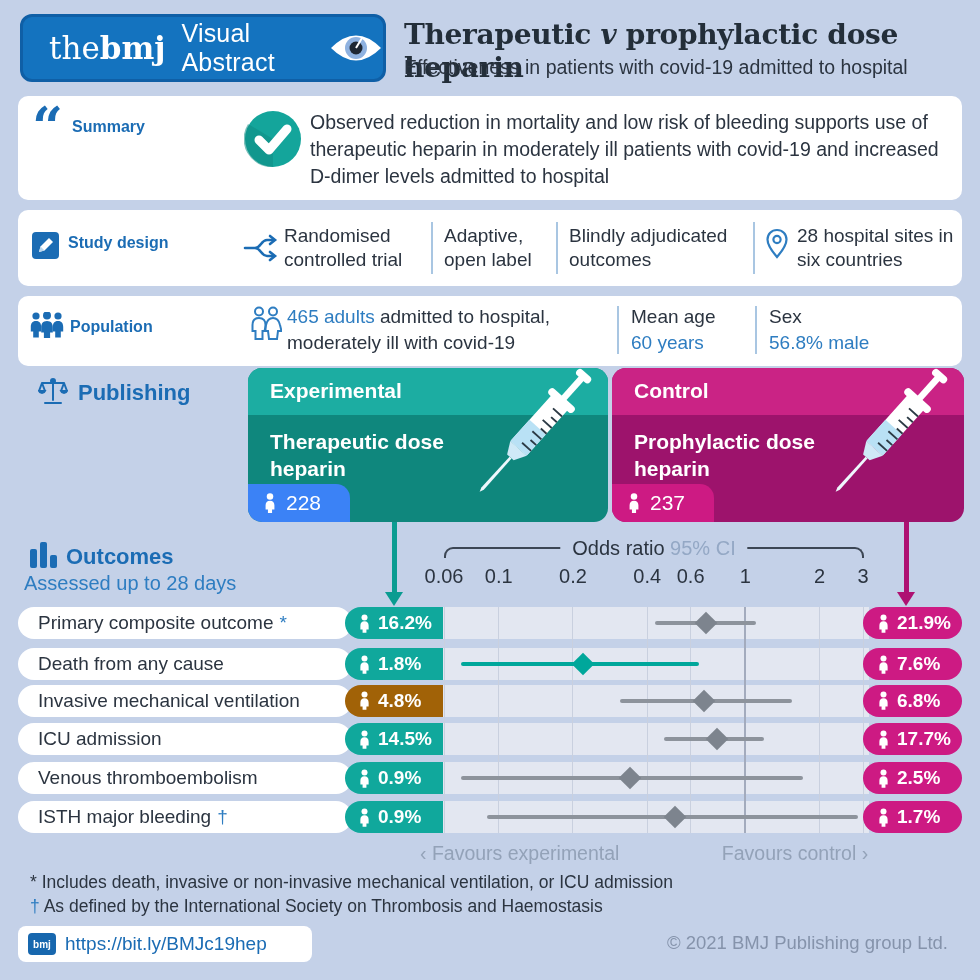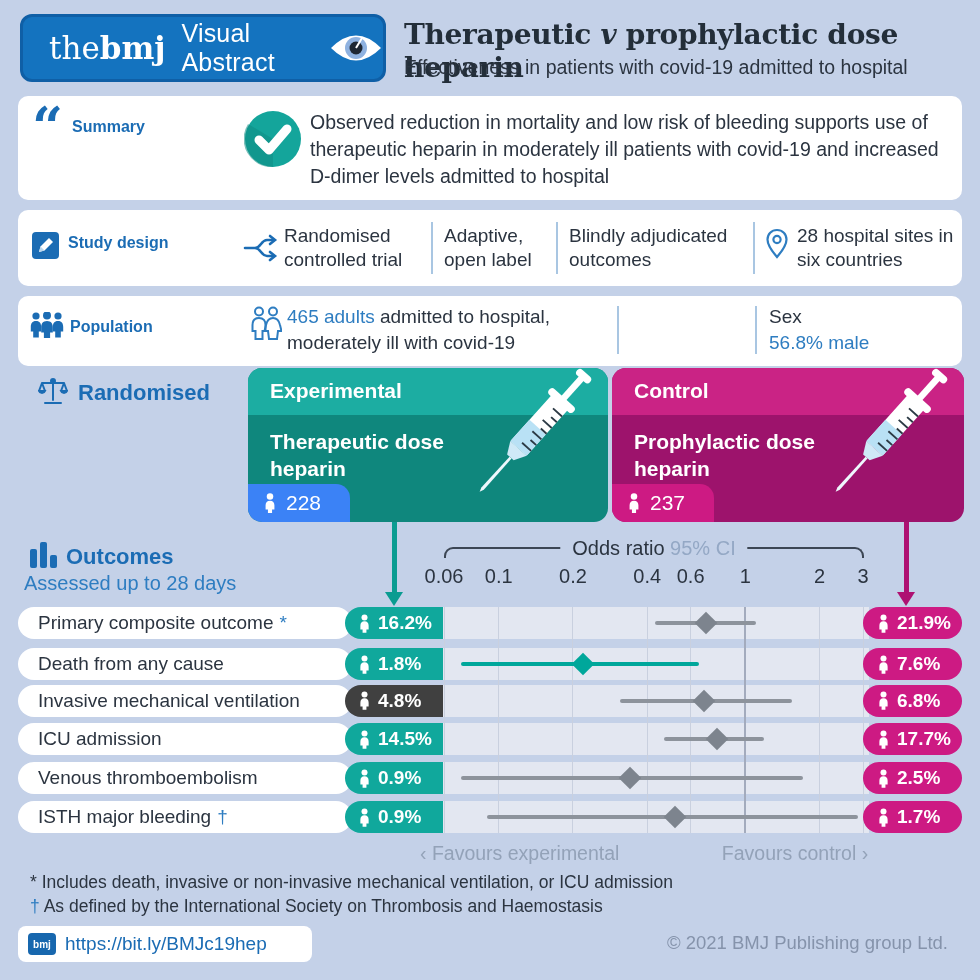--- a/index.html
+++ b/index.html
@@ -172,35 +172,39 @@
         <circle cx="9" cy="5.5" r="4"></circle>
         <circle cx="23" cy="5.5" r="4"></circle>
         <path d="M9 12 c-4.5 0 -6.5 2.8 -6.5 7 v6 h3 v8 h7 v-8 h3 v-6 c0-4.2 -2-7 -6.5-7z"></path>
         <path d="M23 12 c-4.5 0 -6 2.5 -7 7 l-1.5 6 h3.5 l1 8 h8 l1-8 h3.5 l-1.5-6 c-1-4.5 -2.5-7 -7-7z"></path>
       </svg>
   </div>
   <div class="abs cell-text" style="left:287px; top:304px; width:325px; line-height:26px;">
     <span class="blue-text">465 adults</span><span> admitted to hospital, moderately ill with covid-19</span>
   </div>
   <div class="abs vdiv" style="left:617px; top:306px; height:48px;"></div>
+  <div class="abs cell-text" style="left:631px; top:304px; line-height:26px;">
+    <div>Mean age</div>
+    <div class="blue-text">60 years</div>
+  </div>
   <div class="abs vdiv" style="left:755px; top:306px; height:48px;"></div>
   <div class="abs cell-text" style="left:769px; top:304px; line-height:26px;">
     <div>Sex</div>
     <div class="blue-text">56.8% male</div>
   </div>
 
   <div class="abs" style="left:38px; top:378px;">
     <svg width="30" height="28" viewBox="0 0 30 28" fill="none" stroke="#1b6cb4" stroke-width="2">
         <path d="M15 3 V22 M7 25 H23 M4 5 H26" stroke-linecap="round"></path>
         <circle cx="15" cy="3" r="2" fill="#1b6cb4"></circle>
         <path d="M4 5 L1 13 M4 5 L7 13 M1 13 a3.2 3.2 0 0 0 6 0 Z" fill="#1b6cb4"></path>
         <path d="M26 5 L23 13 M26 5 L29 13 M23 13 a3.2 3.2 0 0 0 6 0 Z" fill="#1b6cb4"></path>
       </svg>
   </div>
-  <div class="abs sec-label" style="left:78px; top:380px; font-size:22px;">Randomised</div>
+  <div class="abs sec-label" style="left:78px; top:380px; font-size:22px;">Publishing</div>
 
   <div class="abs comp-box exp-box">
     <div class="comp-head" style="background:#1cada2;"></div>
     <div class="comp-head-label">Experimental</div>
     <div class="comp-name">Therapeutic dose heparin</div>
     <div class="syringe-slot"><svg width="150" height="165" viewBox="0 0 100 150">
           <g transform="rotate(42 50 75)">
             <rect x="42" y="0" width="16" height="7" rx="3.5" fill="#fff"></rect>
             <rect x="47" y="5" width="6" height="27" fill="#fff"></rect>
             <rect x="35" y="30" width="30" height="7" rx="3.5" fill="#fff"></rect>
@@ -345,21 +349,21 @@
             <circle cx="10" cy="6" r="5.5" fill="#fff"></circle>
             <path d="M10 13c-5 0-7.5 3-7.5 8v7h4v6h7v-6h4v-7c0-5-2.5-8-7.5-8z" fill="#fff"></path>
           </svg>
           <span>7.6%</span>
         </div>
       </div>
       <div class="frow" style="top: 77.6px;">
         <div class="flabel">
           <span>Invasive mechanical ventilation</span>
         </div>
-        <div class="fbadge fbadge-exp" style="background: #404040;">
+        <div class="fbadge fbadge-exp" style="background: #a16207;">
           <svg width="11" height="19" viewBox="0 0 20 34">
             <circle cx="10" cy="6" r="5.5" fill="#fff"></circle>
             <path d="M10 13c-5 0-7.5 3-7.5 8v7h4v6h7v-6h4v-7c0-5-2.5-8-7.5-8z" fill="#fff"></path>
           </svg>
           <span>4.8%</span>
         </div>
         <div class="fplot">
           <div class="grid" style="left: 0.5px;"></div>
           <div class="grid" style="left: 55.2123px;"></div>
           <div class="grid" style="left: 129.452px;"></div>

